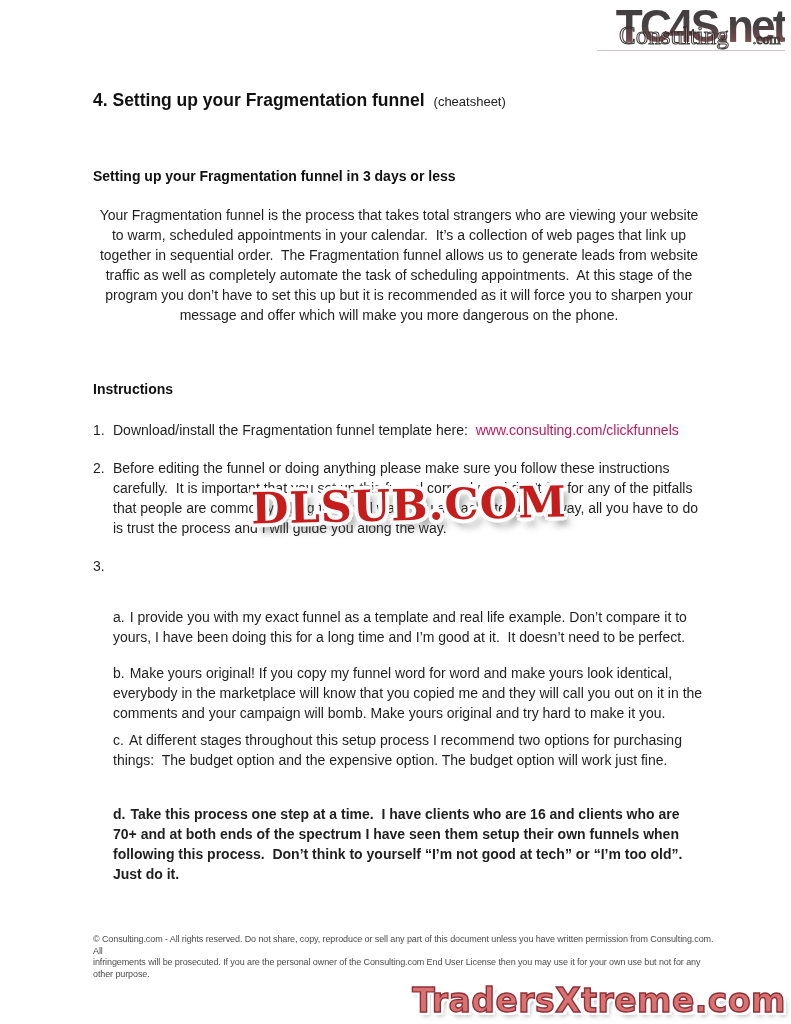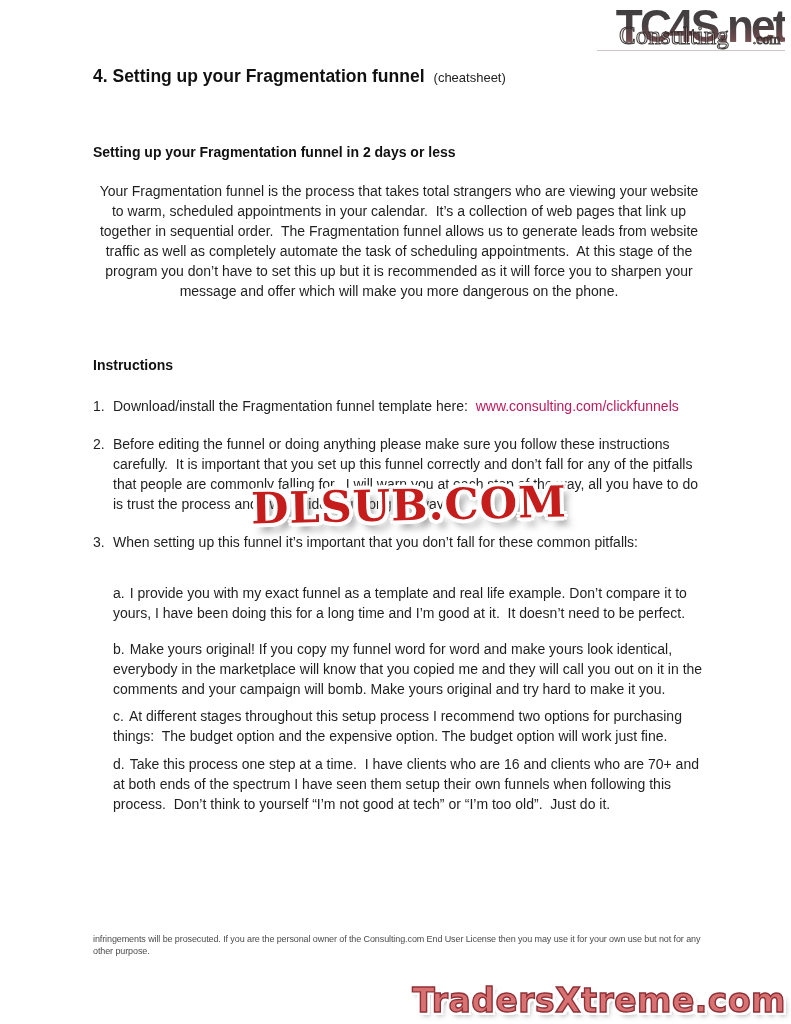--- a/index.html
+++ b/index.html
@@ -55,21 +55,21 @@
     height: 0;
   }
 
   
   .doc {
     position: absolute;
     left: 93px;
     top: 0;
     width: 612px;
   }
-  .title-row { margin-top: 64px; line-height: 24px; }
+  .title-row { margin-top: 88px; line-height: 24px; }
   .title-main { font-size: 17.5px; font-weight: bold; color: #111; }
   .title-suffix { font-size: 13px; font-weight: normal; color: #222; margin-left: 9px; }
 
   .subtitle { margin-top: 52px; font-size: 14px; font-weight: bold; line-height: 20px; color: #111; }
 
   p.body, .step-text, .pitfall {
     font-size: 14px;
     line-height: 20px;
     white-space: pre-wrap;
     color: #1f1f1f;
@@ -84,21 +84,21 @@
   .step-2 { margin-top: 18px; }
   .step-3 { margin-top: 18px; }
 
   .doc a.link { color: #be185d; cursor: pointer; }
 
   .pitfall { margin-left: 20px; width: 592px; }
   .pitfall .label { margin-right: 5px; }
   .pitfall-a { margin-top: 31px; }
   .pitfall-b { margin-top: 16px; }
   .pitfall-c { margin-top: 7px; }
-  .pitfall-d { margin-top: 8px; }
+  .pitfall-d { margin-top: 34px; font-weight: bold; }
 
   
   .footer {
     position: absolute;
     left: 93px;
     top: 934px;
     width: 622px;
     font-size: 9px;
     line-height: 11.5px;
     color: #4c4c4c;
@@ -150,49 +150,49 @@
   <div class="logo-overlay"><span>Consulting</span><span class="tld">.com</span></div>
   <div class="logo-rule"></div>
 </div>
 
 <div class="doc">
 
   <div class="title-row">
     <span class="title-main">4. Setting up your Fragmentation funnel</span><span class="title-suffix">(cheatsheet)</span>
   </div>
 
-  <div class="subtitle">Setting up your Fragmentation funnel in 2 days or less</div>
+  <div class="subtitle">Setting up your Fragmentation funnel in 3 days or less</div>
 
   <p class="body intro">Your Fragmentation funnel is the process that takes total strangers who are viewing your website to warm, scheduled appointments in your calendar.  It’s a collection of web pages that link up together in sequential order.  The Fragmentation funnel allows us to generate leads from website traffic as well as completely automate the task of scheduling appointments.  At this stage of the program you don’t have to set this up but it is recommended as it will force you to sharpen your message and offer which will make you more dangerous on the phone.</p>
 
   <div class="instructions-heading">Instructions</div>
 
   <div class="step step-1">
     <span class="num">1.</span>
     <div class="step-text"><span>Download/install the Fragmentation funnel template here:  </span><a class="link">www.consulting.com/clickfunnels</a></div>
   </div>
 
   <div class="step step-2">
     <span class="num">2.</span>
     <div class="step-text">Before editing the funnel or doing anything please make sure you follow these instructions carefully.  It is important that you set up this funnel correctly and don’t fall for any of the pitfalls that people are commonly falling for.  I will warn you at each step of the way, all you have to do is trust the process and I will guide you along the way.</div>
   </div>
 
   <div class="step step-3">
     <span class="num">3.</span>
-    <div class="step-text">When setting up this funnel it’s important that you don’t fall for these common pitfalls:</div>
   </div>
 
   <p class="pitfall pitfall-a"><span class="label">a.</span><span>I provide you with my exact funnel as a template and real life example. Don’t compare it to yours, I have been doing this for a long time and I’m good at it.  It doesn’t need to be perfect.</span></p>
 
   <p class="pitfall pitfall-b"><span class="label">b.</span><span>Make yours original! If you copy my funnel word for word and make yours look identical, everybody in the marketplace will know that you copied me and they will call you out on it in the comments and your campaign will bomb. Make yours original and try hard to make it you.</span></p>
 
   <p class="pitfall pitfall-c"><span class="label">c.</span><span>At different stages throughout this setup process I recommend two options for purchasing things:  The budget option and the expensive option. The budget option will work just fine.</span></p>
 
   <p class="pitfall pitfall-d"><span class="label">d.</span><span>Take this process one step at a time.  I have clients who are 16 and clients who are 70+ and at both ends of the spectrum I have seen them setup their own funnels when following this process.  Don’t think to yourself “I’m not good at tech” or “I’m too old”.  Just do it.</span></p>
 
 </div>
 
 <div class="footer">
+  <div>© Consulting.com - All rights reserved.  Do not share, copy, reproduce or sell any part of this document unless you have written permission from Consulting.com.  All</div>
   <div>infringements will be prosecuted.  If you are the personal owner of the Consulting.com End User License then you may use it for your own use but not for any other purpose.</div>
 </div>
 
 <div class="wm-center">DLSUB.COM</div>
 <div class="wm-bottom">TradersXtreme.com</div>
 
 </body></html>

